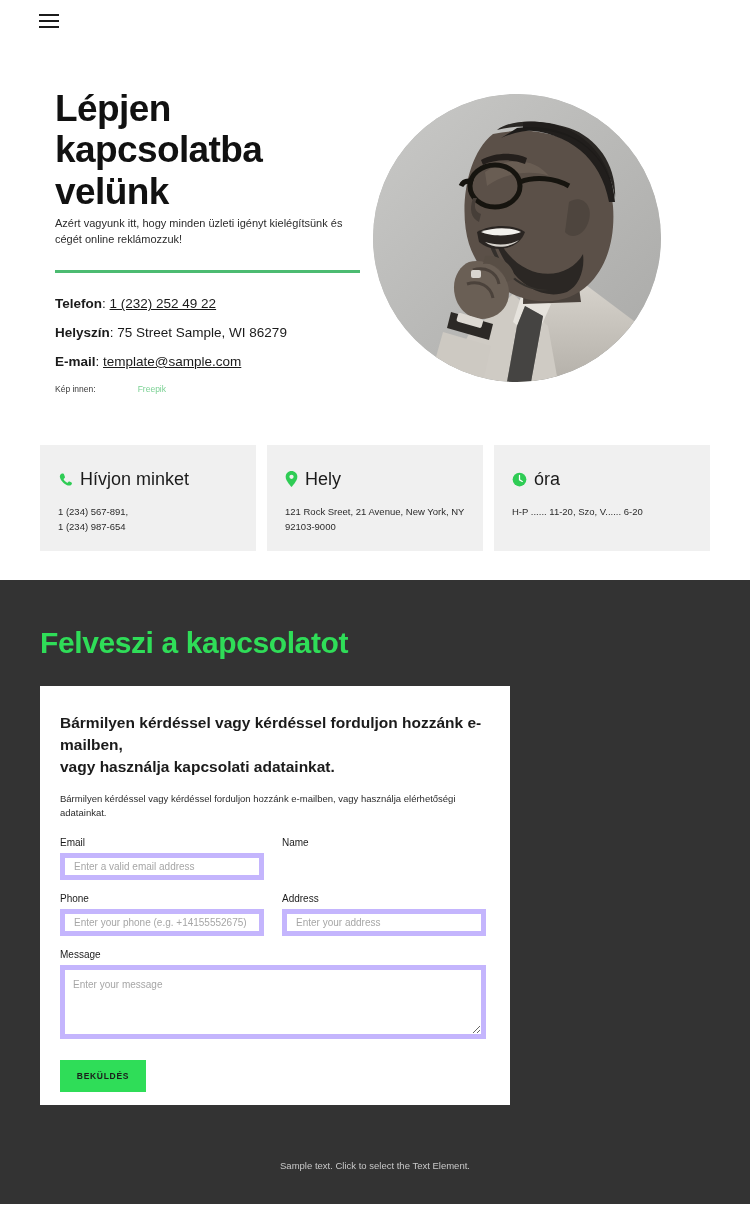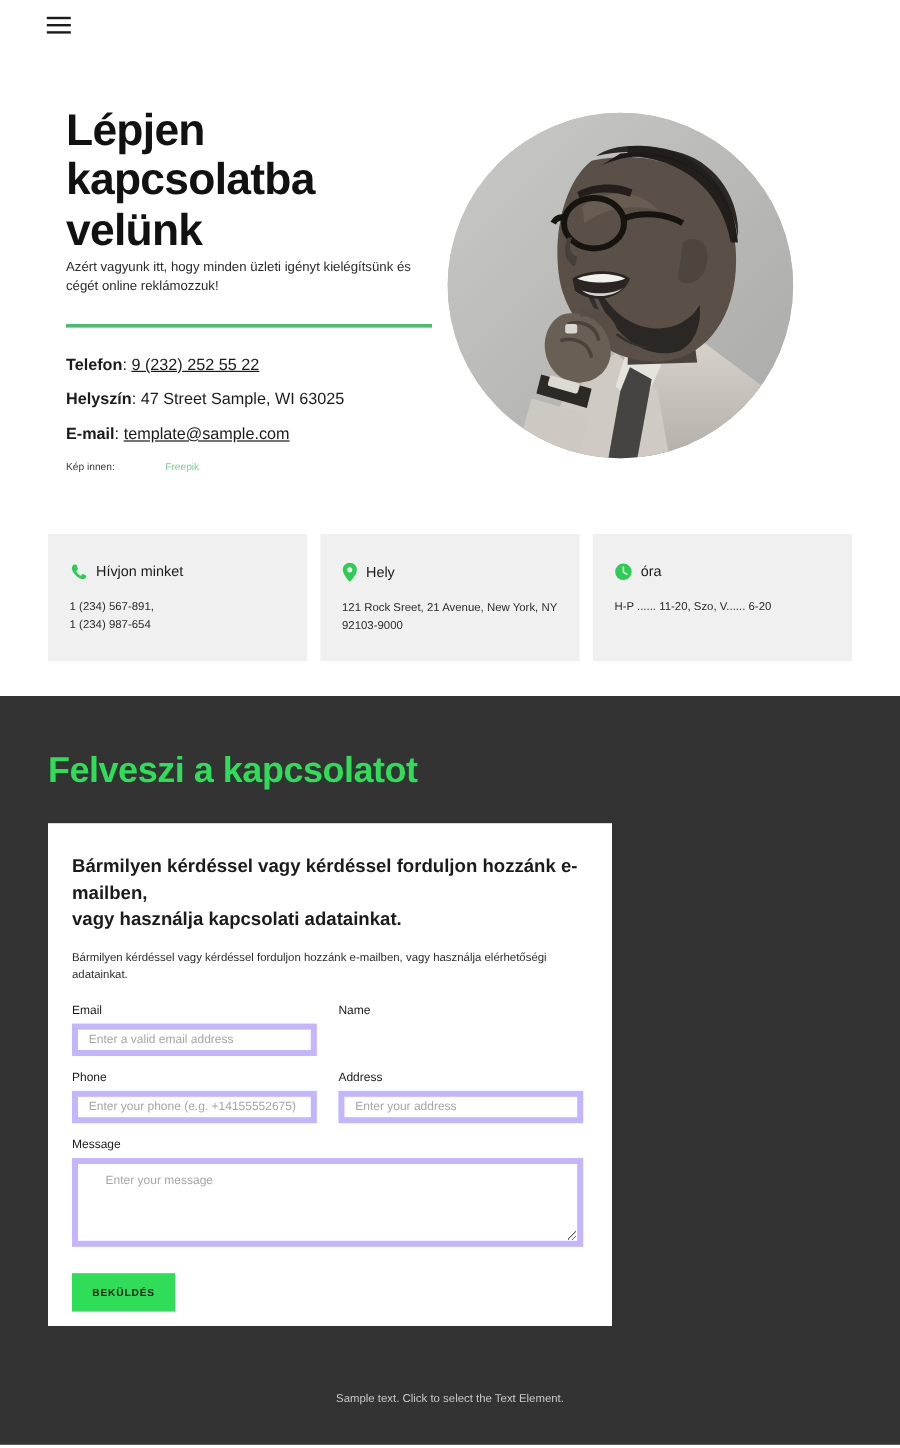--- a/index.html
+++ b/index.html
@@ -103,21 +103,21 @@
     flex: 1;
     height: 106px;
     padding: 24px 18px 0 18px;
   }
   .card-head {
     display: flex;
     align-items: center;
     gap: 7px;
     margin-bottom: 14px;
   }
-  .card-title { font-size: 12px; color: #1b1b1b; }
+  .card-title { font-size: 18px; color: #1b1b1b; }
   .card-body { font-size: 9.5px; line-height: 1.62; color: #2b2b2b; }
   .ico { flex: none; display: block; }
 
   
   .dark {
     background: #333333;
     margin-top: 29px;
     padding: 46px 0 0 0;
     height: 624px;
     position: relative;
@@ -167,21 +167,21 @@
     font-size: 10px;
     color: #1b1b1b;
     padding: 0 9px;
     height: 27px;
     outline: none;
     border-radius: 0;
   }
   .field input::placeholder, .field textarea::placeholder { color: #a6a6a6; }
   .field textarea {
     height: 74px;
-    padding: 8px 23px;
+    padding: 8px 8px;
     resize: vertical;
     line-height: 1.4;
   }
   .submit-btn {
     margin-top: 17px;
     background: #2fdd58;
     border: none;
     color: #1b1b1b;
     font-family: "Liberation Sans", sans-serif;
     font-size: 8.5px;
@@ -213,24 +213,24 @@
   </div>
 </div>
 
 <div class="hero">
   <div class="hero-left">
     <h1 class="hero-title">Lépjen kapcsolatba velünk</h1>
     <p class="hero-sub">Azért vagyunk itt, hogy minden üzleti igényt kielégítsünk és cégét online reklámozzuk!</p>
     <div class="hero-rule"></div>
 
     <div class="contact-line">
-      <b>Telefon</b><span>: </span><a href="#">9 (232) 252 55 22</a>
+      <b>Telefon</b><span>: </span><a href="#">1 (232) 252 49 22</a>
     </div>
     <div class="contact-line">
-      <b>Helyszín</b><span>: </span><span>47 Street Sample, WI 63025</span>
+      <b>Helyszín</b><span>: </span><span>75 Street Sample, WI 86279</span>
     </div>
     <div class="contact-line">
       <b>E-mail</b><span>: </span><a href="#">template@sample.com</a>
     </div>
 
     <div class="credit">
       <span>Kép innen:</span><a href="#" class="credit-link">Freepik</a>
     </div>
   </div>
 

